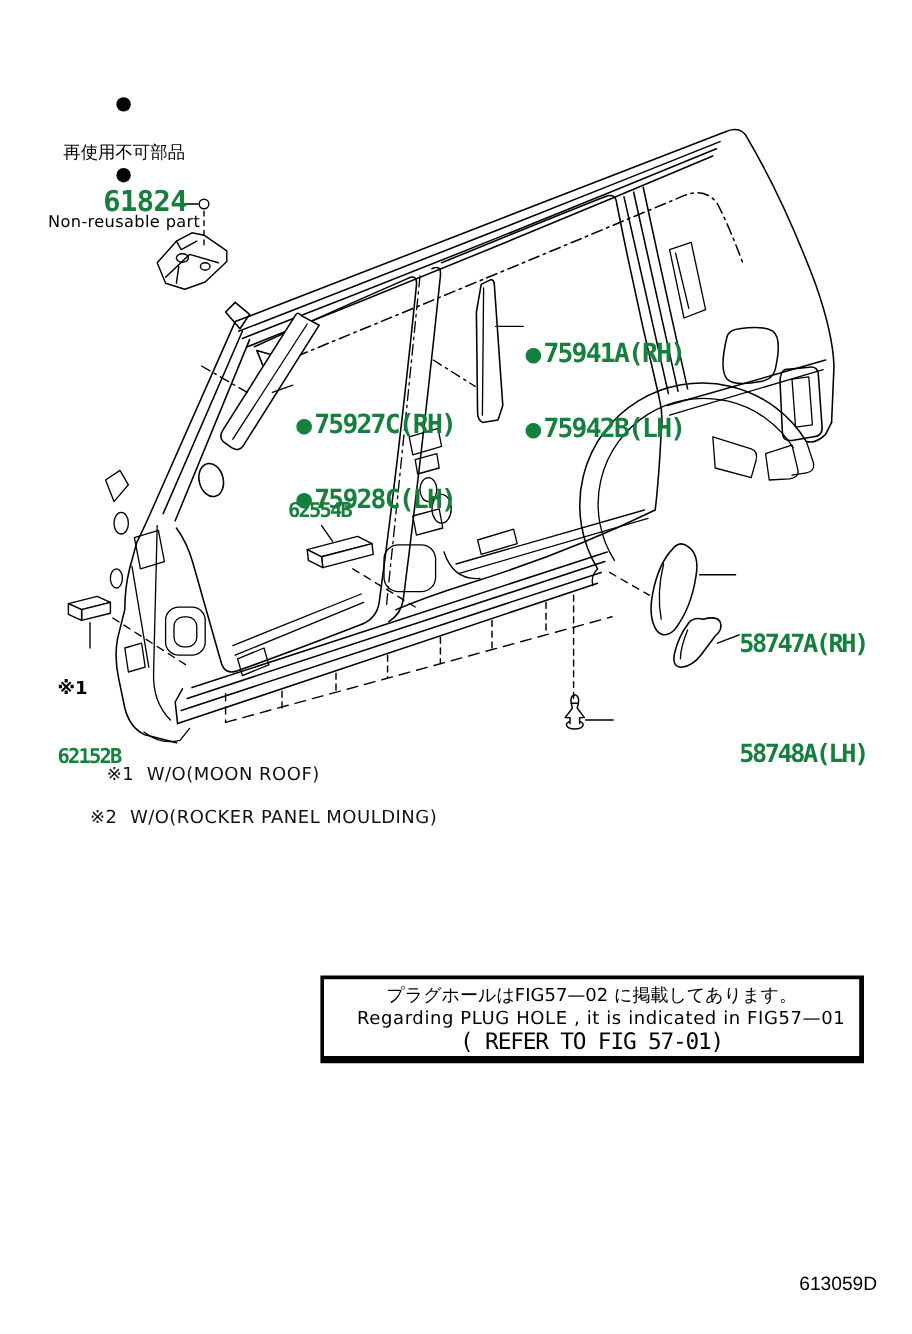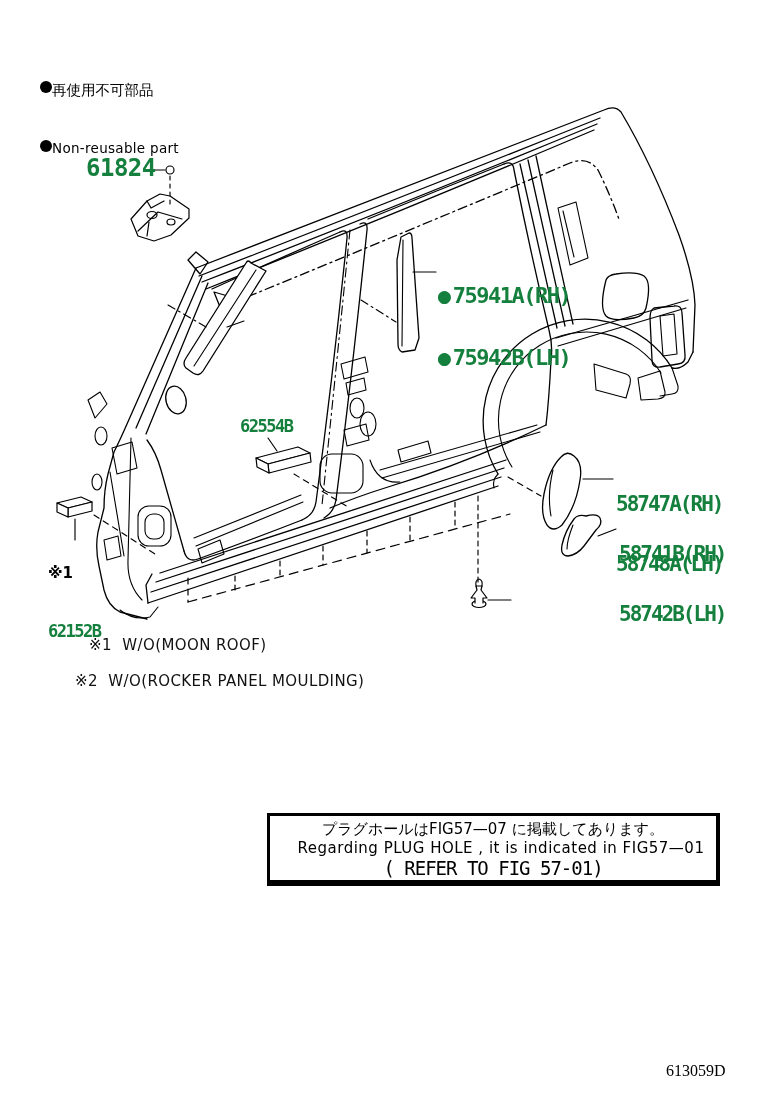--- a/index.html
+++ b/index.html
@@ -4,39 +4,39 @@
 <style>
   html,body{margin:0;padding:0;background:#fff;}
   #stage{position:relative;width:760px;height:1112px;background:#fff;overflow:hidden;
          font-family:"DejaVu Sans",sans-serif;color:#000;}
   #diagram-svg{position:absolute;left:0;top:0;}
   .abs{position:absolute;white-space:pre;}
   
   .pn{font-family:"DejaVu Sans Mono",monospace;font-weight:bold;font-size:22px;
       letter-spacing:-1.5px;line-height:23px;color:#15803d;}
   .pn-lg{font-size:24px;letter-spacing:-0.5px;}
-  .pn-sm{font-size:21px;letter-spacing:-2px;line-height:22px;}
+  .pn-sm{font-size:21px;letter-spacing:-2px;line-height:22px;margin-top:32px;}
   .pn-xl{font-size:17px;letter-spacing:-1.5px;}
   .blt{font-family:"DejaVu Sans",sans-serif;font-weight:bold;font-size:17px;
        letter-spacing:0;vertical-align:1px;margin-right:1px;}
   .refmark{font-family:"DejaVu Sans",sans-serif;font-weight:bold;font-size:15px;
            letter-spacing:0;vertical-align:2px;margin-right:6px;}
-  .legend-row{display:flex;gap:0;height:21px;}
+  .legend-row{display:flex;align-items:center;gap:25px;height:21px;flex-direction:column;}
   .legend-dot{width:12px;height:12px;border-radius:50%;background:#000;flex:0 0 auto;}
   .legend-jp{font-size:14.5px;}
   .legend-en{font-size:13.5px;letter-spacing:0.3px;}
   .note{font-size:15px;letter-spacing:0.4px;color:#111;}
   .plugbox{position:absolute;left:267px;top:813px;width:446px;height:60px;
            border:3px solid #000;border-right-width:4px;border-bottom-width:6px;
            text-align:center;padding-top:4px;}
   .plugbox .jp{font-size:15px;line-height:19px;}
   .plugbox .en{font-size:15px;line-height:19px;letter-spacing:0.5px;padding-left:16px;}
   .plugbox .rf{font-family:"DejaVu Sans Mono",monospace;font-weight:normal;
                font-size:19px;line-height:21px;letter-spacing:-1px;}
-  .docnum{font-family:Liberation Serif, serif;font-size:16px;letter-spacing:0;}
+  .docnum{font-family:Liberation Sans, sans-serif;font-size:16px;letter-spacing:0;}
 </style>
 </head>
 <body>
 
 <div id="stage">
 
   <svg id="diagram-svg" width="760" height="1112" viewBox="0 0 760 1112">
     <g stroke="#000" fill="none" stroke-width="1.3" stroke-linecap="round" stroke-linejoin="round">
 
       <g>
@@ -219,43 +219,43 @@
     </div>
   </div>
 
   <div class="abs pn pn-lg" style="left:86px;top:157px;">61824</div>
 
   <div class="abs" style="left:437px;top:246px;">
     <div class="pn"><span class="blt">●</span><span>75941A(RH)</span></div>
     <div class="pn"><span class="blt">●</span><span>75942B(LH)</span></div>
   </div>
 
+  <div class="abs" style="left:246px;top:305px;">
+    <div class="pn"><span class="blt">●</span><span>75927C(RH)</span></div>
+    <div class="pn"><span class="blt">●</span><span>75928C(LH)</span></div>
+  </div>
 
   <div class="abs pn pn-xl" style="left:240px;top:415px;">62554B</div>
 
   <div class="abs" style="left:616px;top:455px;">
     <div class="pn pn-sm">58747A(RH)</div>
     <div class="pn pn-sm">58748A(LH)</div>
   </div>
 
-  <div class="abs" style="left:619px;top:505px;">
-    <div class="pn pn-sm">58741B(RH)</div>
-    <div class="pn pn-sm">58742B(LH)</div>
-  </div>
 
   <div class="abs" style="left:48px;top:526px;">
     <div class="refmark" style="display:block;margin:0;">※1</div>
     <div class="pn pn-xl">62152B</div>
   </div>
 
 
   <div class="abs note" style="left:75px;top:636px;margin-left:14px;">※1  W/O(MOON ROOF)</div>
   <div class="abs note" style="left:75px;top:672px;">※2  W/O(ROCKER PANEL MOULDING)</div>
 
   <div class="plugbox">
-    <div class="jp">プラグホールはFIG57—07 に掲載してあります。</div>
+    <div class="jp">プラグホールはFIG57—02 に掲載してあります。</div>
     <div class="en">Regarding  PLUG HOLE , it is  indicated  in  FIG57—01</div>
     <div class="rf">(  REFER TO FIG 57-01)</div>
   </div>
 
   <div class="abs docnum" style="left:666px;top:1062px;">613059D</div>
 
 </div>
 
 </body></html>

